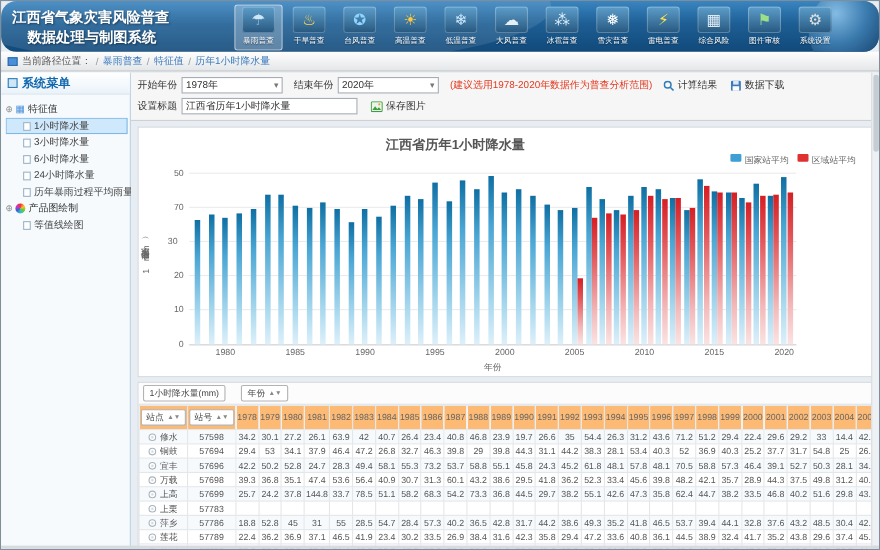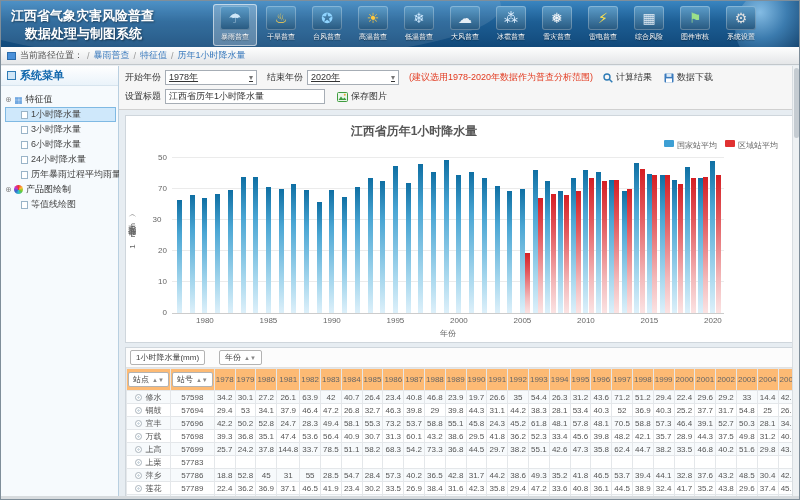--- a/index.html
+++ b/index.html
@@ -1,20 +1,20 @@
 <!DOCTYPE html>
 <html><head>
 <meta charset="utf-8">
 <style>
   * { margin:0; padding:0; box-sizing:border-box; }
   html,body { width:800px; height:500px; overflow:hidden; font-family:"Liberation Sans","DejaVu Sans",sans-serif; background:#9aa7b1; }
   .window { position:absolute; left:0; top:0; width:800px; height:500px; border:1px solid #7f8e9a; background:#e9eef2; overflow:hidden; }
 
   
-  .header { position:relative; height:46px; background:linear-gradient(180deg,#3a85c0 0%,#1d5e94 45%,#11497a 100%); overflow:hidden; }
+  .header { position:relative; height:46px; background:linear-gradient(180deg,#3a85c0 0%,#1d5e94 45%,#11497a 100%); overflow:hidden;border-radius:14px; }
   .header:before { content:""; position:absolute; left:-60px; top:-50px; width:560px; height:110px; border-radius:50%; background:rgba(255,255,255,0.10); }
   .globe { position:absolute; right:-14px; top:-12px; width:78px; height:78px; border-radius:50%;
            background:radial-gradient(circle at 32% 30%, #8ec4ea 0%, #3f7fb2 35%, #123d66 75%, #0a2c4e 100%); opacity:.9; }
   .app-title { position:absolute; left:10px; top:6px; color:#fff; font-weight:bold; font-size:13px; line-height:1.35; text-shadow:1px 1px 2px rgba(0,0,0,.45); z-index:3; }
   .app-title .l2 { padding-left:14px; }
   .toolbar { position:absolute; left:212px; top:3px; height:42px; display:flex; z-index:3; }
   .tool { width:44px; margin-right:2px; display:flex; flex-direction:column; align-items:center; justify-content:flex-start; padding-top:2px; border-radius:3px; cursor:pointer; }
   .tool.sel { background:rgba(255,255,255,.25); box-shadow:inset 0 0 0 1px rgba(255,255,255,.55); }
   .tool .ticon { width:30px; height:24px; border-radius:3px; background:linear-gradient(180deg,#5d9ecb,#27587f); box-shadow:inset 0 0 0 1px rgba(255,255,255,.25); display:flex; align-items:center; justify-content:center; font-size:14px; line-height:1; }
   .tool .tlabel { font-size:7px; color:#fff; margin-top:2px; white-space:nowrap; text-shadow:0 1px 1px rgba(0,0,0,.5); }
@@ -43,21 +43,21 @@
   .tleaf { display:flex; align-items:center; height:15px; font-size:9px; color:#444; padding-left:16px; white-space:nowrap; cursor:pointer; }
   .tleaf .leaficon { width:7px; height:8px; border:1px solid #9ab4c8; background:#fff; margin-right:3px; flex:none; }
   .tleaf.sel { background:#cfe8fb; box-shadow:inset 0 0 0 1px #7fb9e3; }
 
   .main { flex:1; position:relative; background:#e7edf2; overflow:hidden; }
 
   
   .filterbar { background:#f6f6f6; border-bottom:1px solid #d0d0d0; padding:3px 6px 4px; }
   .frow { display:flex; align-items:center; height:17px; margin-bottom:2px; font-size:9px; color:#333; }
   .flabel { margin-right:4px; }
-  .fselect { width:92px; height:15px; background:#fff; border:1px solid #a6adb5; display:flex; align-items:center; padding:0 3px; margin-right:10px; font-size:9px; color:#333; cursor:pointer;text-decoration:underline; }
+  .fselect { width:92px; height:15px; background:#fff; border:1px solid #a6adb5; display:flex; align-items:center; padding:0 3px; margin-right:10px; font-size:9px; color:#333; cursor:pointer; }
   .fselect .caret { margin-left:auto; color:#777; font-size:8px; }
   .ftext { width:160px; height:15px; background:#fff; border:1px solid #a6adb5; font-size:9px; color:#333; padding:0 3px; font-family:"Liberation Sans",sans-serif; }
   .hint { color:#e2391f; font-size:9px; margin-right:10px; }
   .fbtn { display:flex; align-items:center; font-size:9px; color:#333; margin-right:12px; cursor:pointer; }
   .fbtn svg { margin-right:3px; }
 
   
   .chart-panel { position:relative; margin:5px 6px 0; height:228px; background:#fff; border:1px solid #cfd6dc; }
   .chart-title { position:absolute; top:7px; left:0; right:90px; text-align:center; font-size:12px; font-weight:bold; color:#555; }
   .legend { position:absolute; top:24px; right:14px; display:flex; font-size:8px; color:#666; }

